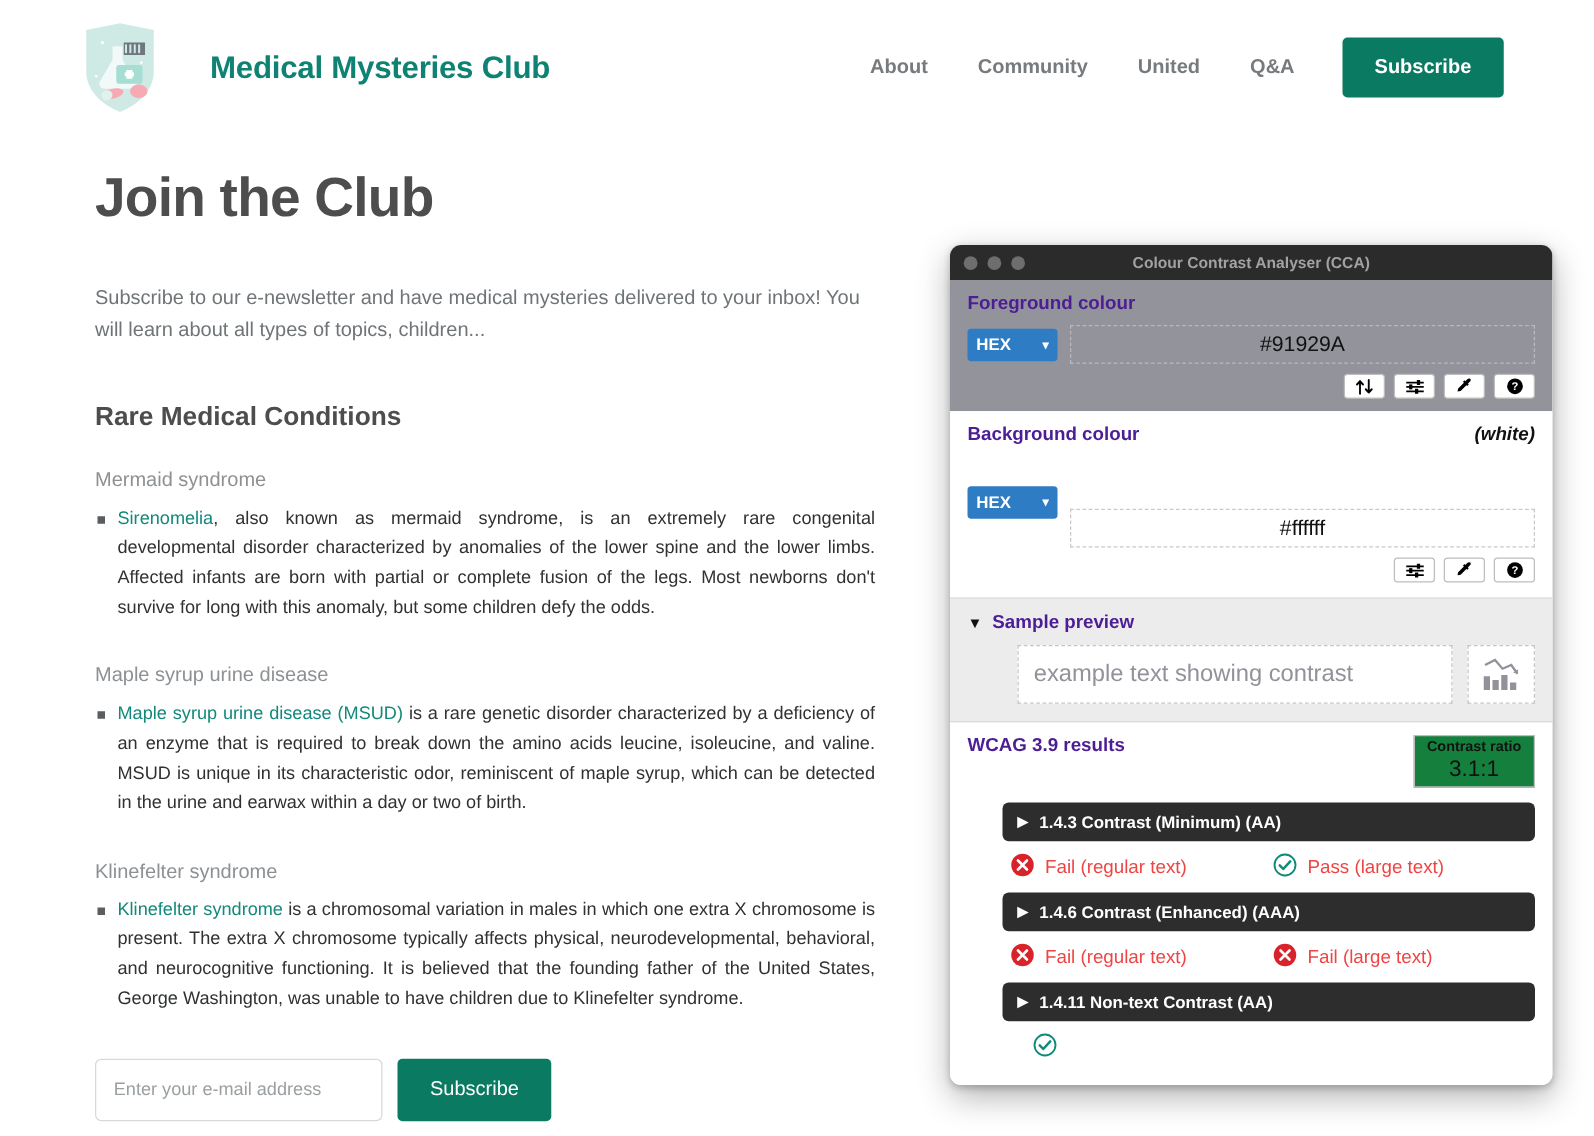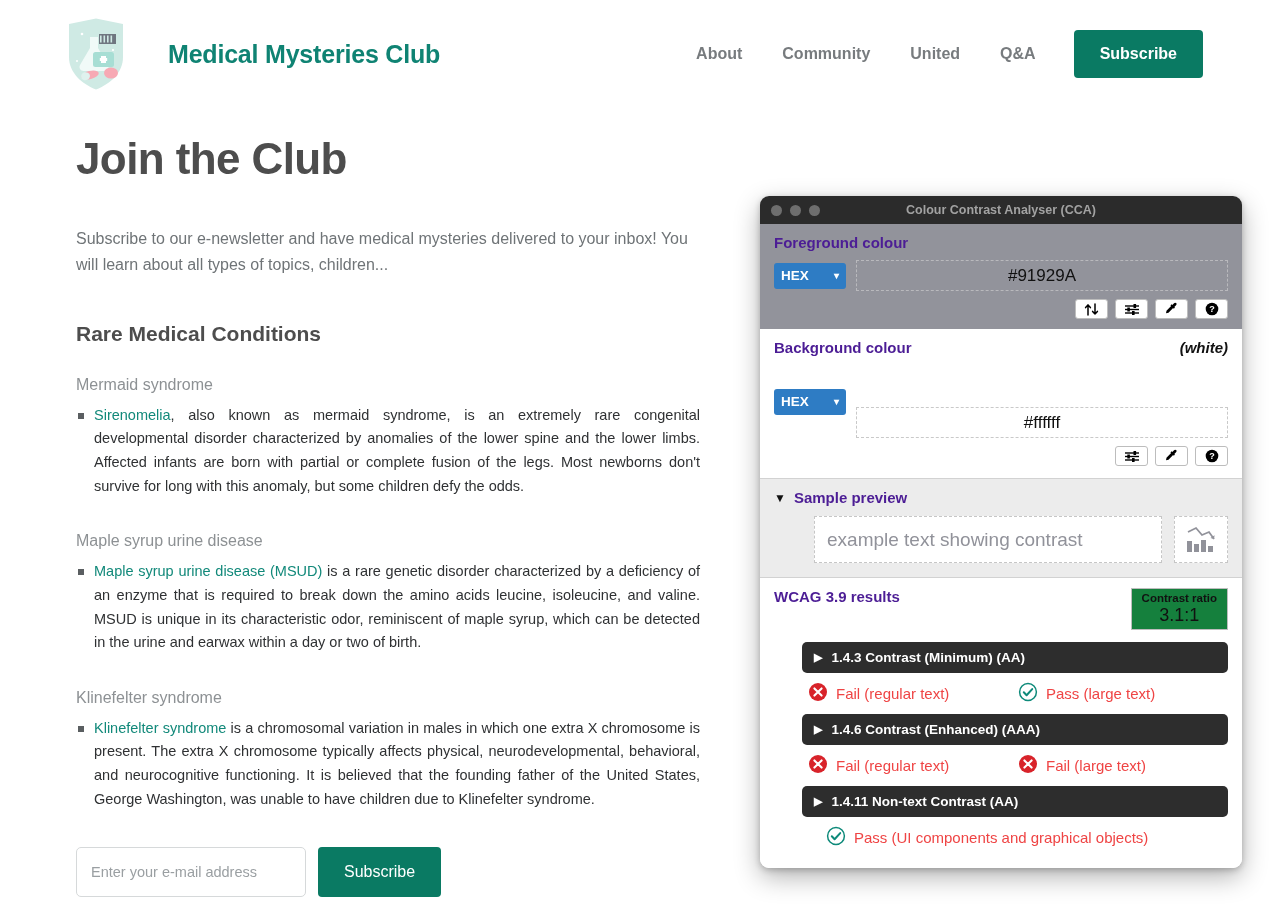--- a/index.html
+++ b/index.html
@@ -384,19 +384,18 @@
     <div class="crit-bar">
       <span class="caret-right">▶</span>
       <span>1.4.11 Non-text Contrast (AA)</span>
     </div>
     <div class="results-row">
       <div class="result single">
         <svg class="badge" viewBox="0 0 20 20">
           <circle cx="10" cy="10" r="8.4" fill="#fff" stroke="#0e8a7a" stroke-width="1.5"></circle>
           <path d="M5.8 10.3l2.8 2.9 5.6-6.1" stroke="#0e8a7a" stroke-width="2" fill="none" stroke-linecap="round" stroke-linejoin="round"></path>
         </svg>
-        <span>Pass (UI components and graphical objects)</span>
       </div>
     </div>
   </div>
 
   <div class="cca-window-bottom"></div>
 </section>
 
 </body></html>

